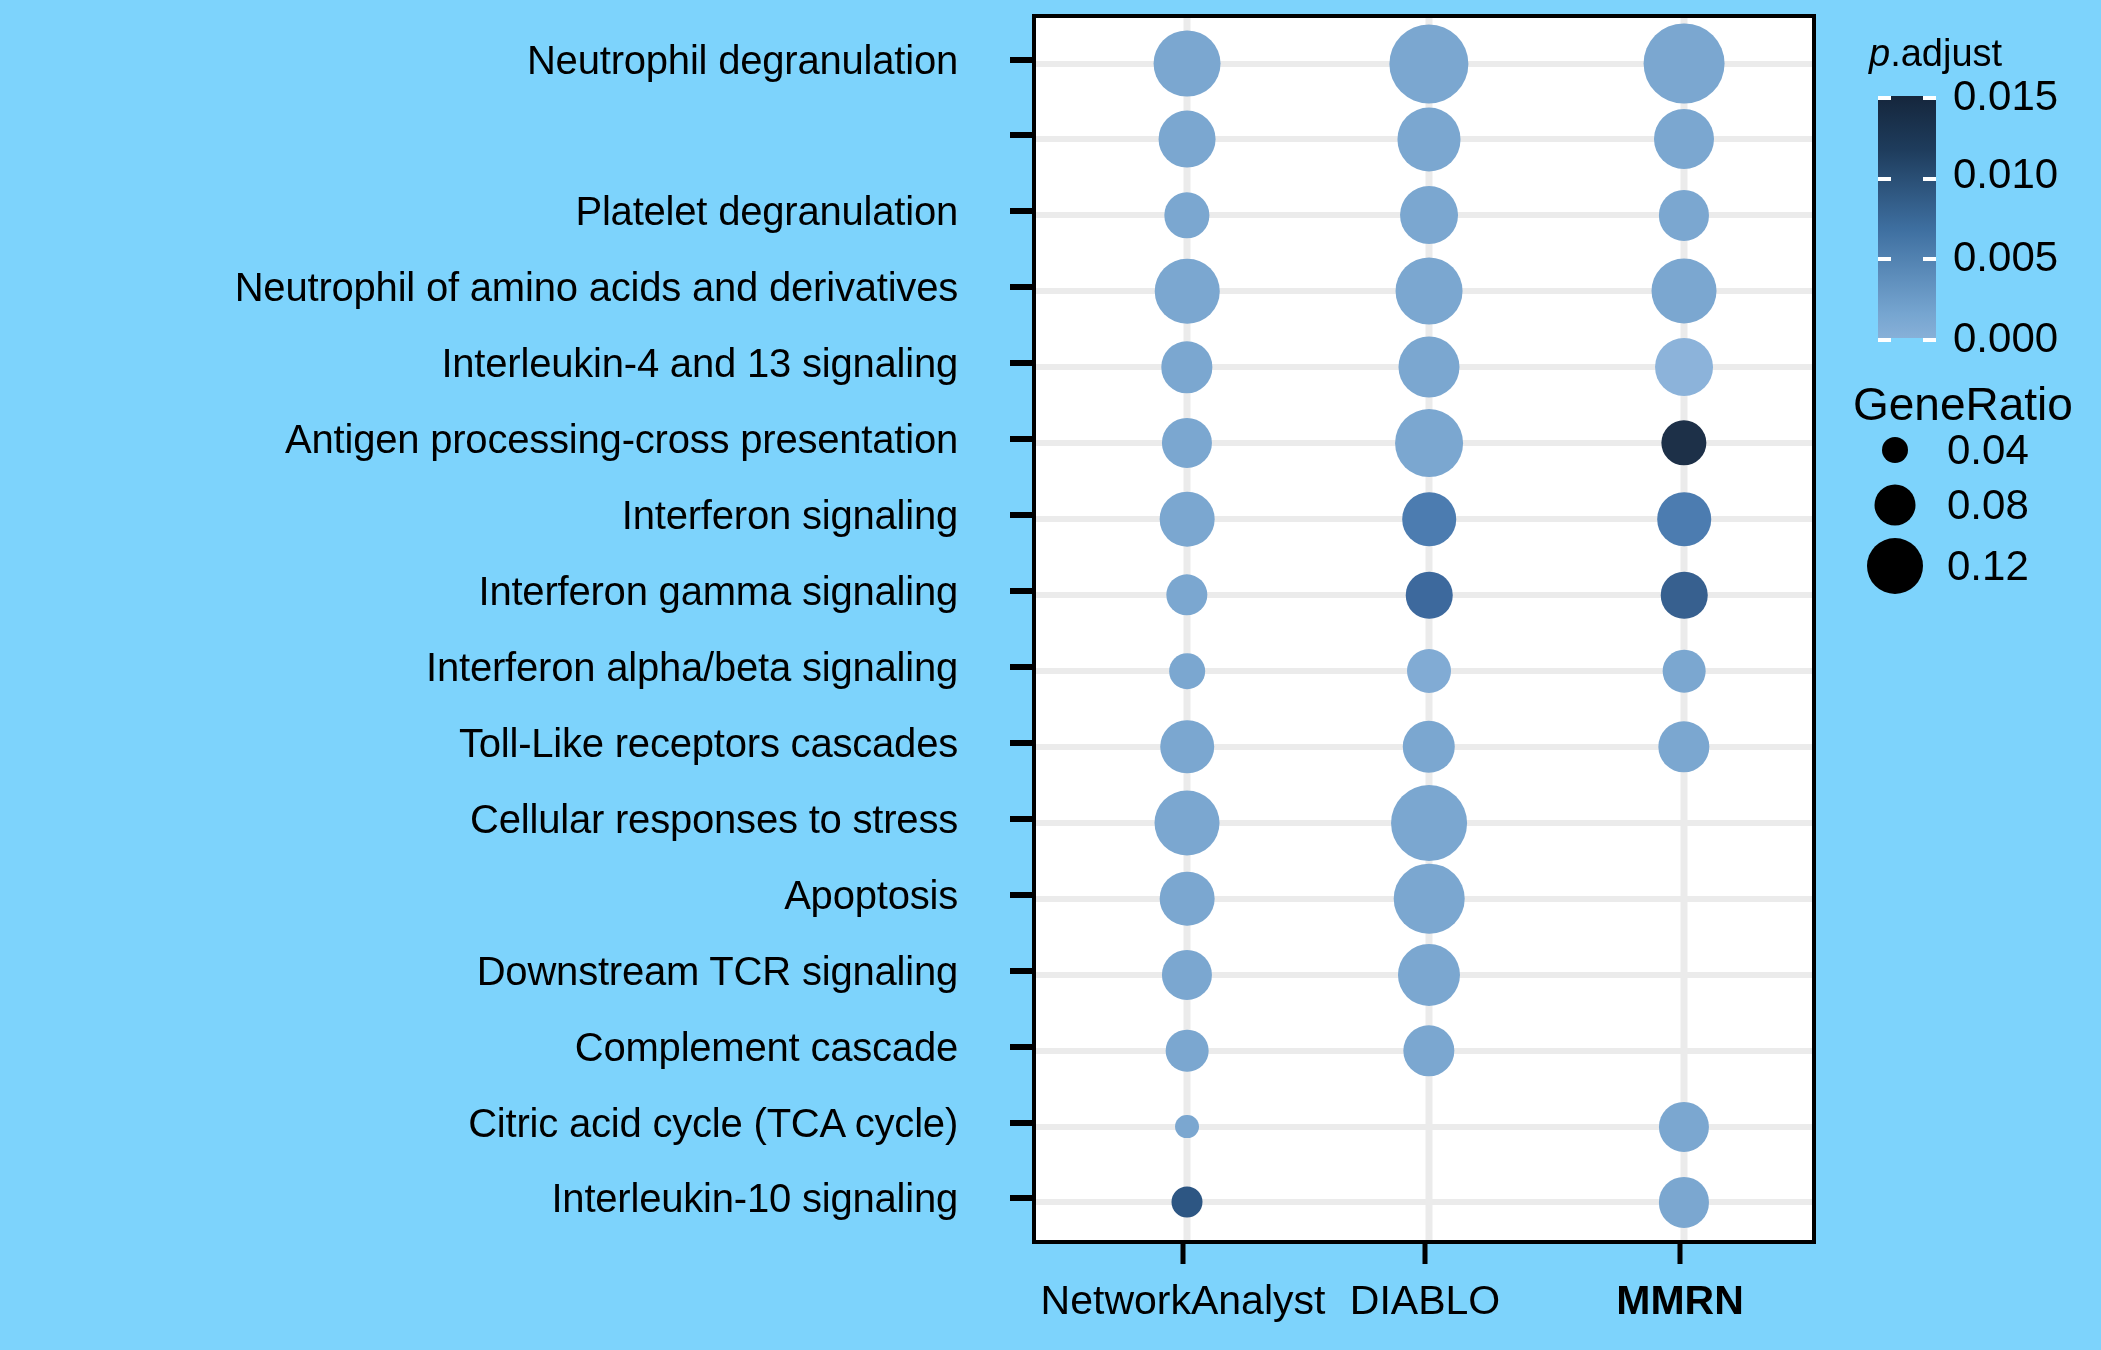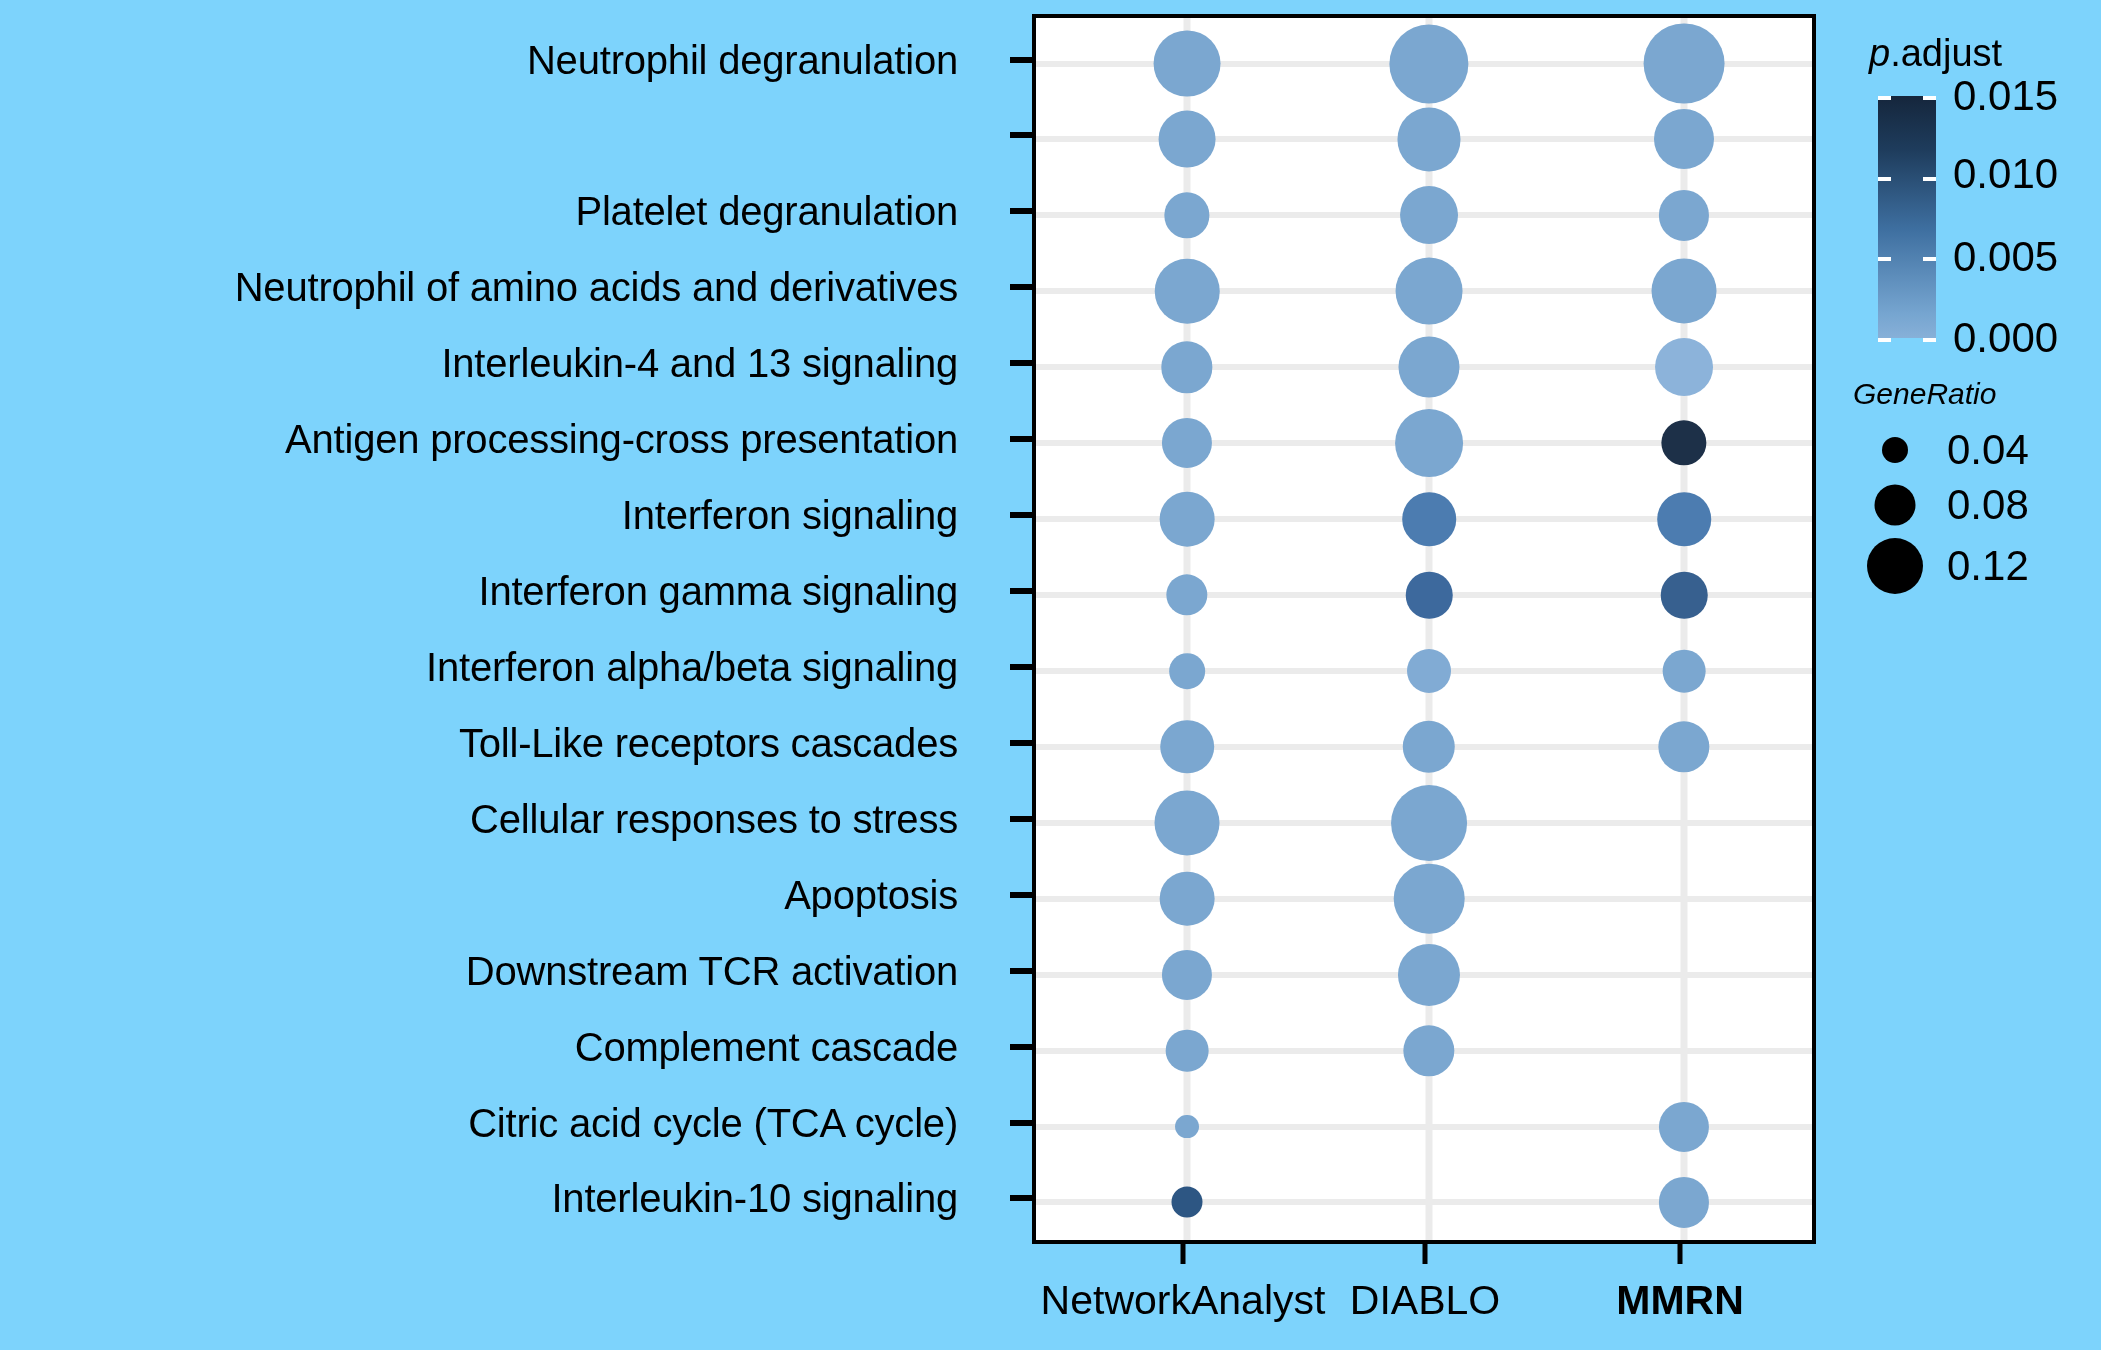--- a/index.html
+++ b/index.html
@@ -136,24 +136,23 @@
     left: 108px;
     font-size: 42px;
     color: #000000;
     white-space: nowrap;
     transform: translateY(-50%);
   }
   #generatio-title {
     position: absolute;
     left: 8px;
     top: 377px;
-    font-size: 30px;
-    color: #000000;
-    white-space: nowrap;
-    font-style: italic;
+    font-size: 46px;
+    color: #000000;
+    white-space: nowrap;
   }
   .sizekey-dot {
     position: absolute;
     border-radius: 50%;
     background: #000000;
     transform: translate(-50%, -50%);
   }
   .sizekey-label {
     position: absolute;
     left: 102px;
@@ -185,21 +184,21 @@
       <div class="ylabel" style="top: 591.037px; right: 52px;">Interferon gamma signaling</div>
       <div class="ytick" style="top: 591.037px; left: 1010px;"></div>
       <div class="ylabel" style="top: 666.963px; right: 52px;">Interferon alpha/beta signaling</div>
       <div class="ytick" style="top: 666.963px; left: 1010px;"></div>
       <div class="ylabel" style="top: 742.889px; right: 52px;">Toll-Like receptors cascades</div>
       <div class="ytick" style="top: 742.889px; left: 1010px;"></div>
       <div class="ylabel" style="top: 818.815px; right: 52px;">Cellular responses to stress</div>
       <div class="ytick" style="top: 818.815px; left: 1010px;"></div>
       <div class="ylabel" style="top: 894.741px; right: 52px;">Apoptosis</div>
       <div class="ytick" style="top: 894.741px; left: 1010px;"></div>
-      <div class="ylabel" style="top: 970.667px; right: 52px;">Downstream TCR activation</div>
+      <div class="ylabel" style="top: 970.667px; right: 52px;">Downstream TCR signaling</div>
       <div class="ytick" style="top: 970.667px; left: 1010px;"></div>
       <div class="ylabel" style="top: 1046.59px; right: 52px;">Complement cascade</div>
       <div class="ytick" style="top: 1046.59px; left: 1010px;"></div>
       <div class="ylabel" style="top: 1122.52px; right: 52px;">Citric acid cycle (TCA cycle)</div>
       <div class="ytick" style="top: 1122.52px; left: 1010px;"></div>
       <div class="ylabel" style="top: 1198.44px; right: 52px;">Interleukin-10 signaling</div>
       <div class="ytick" style="top: 1198.44px; left: 1010px;"></div>
     </div>
 
   <div id="panel">

